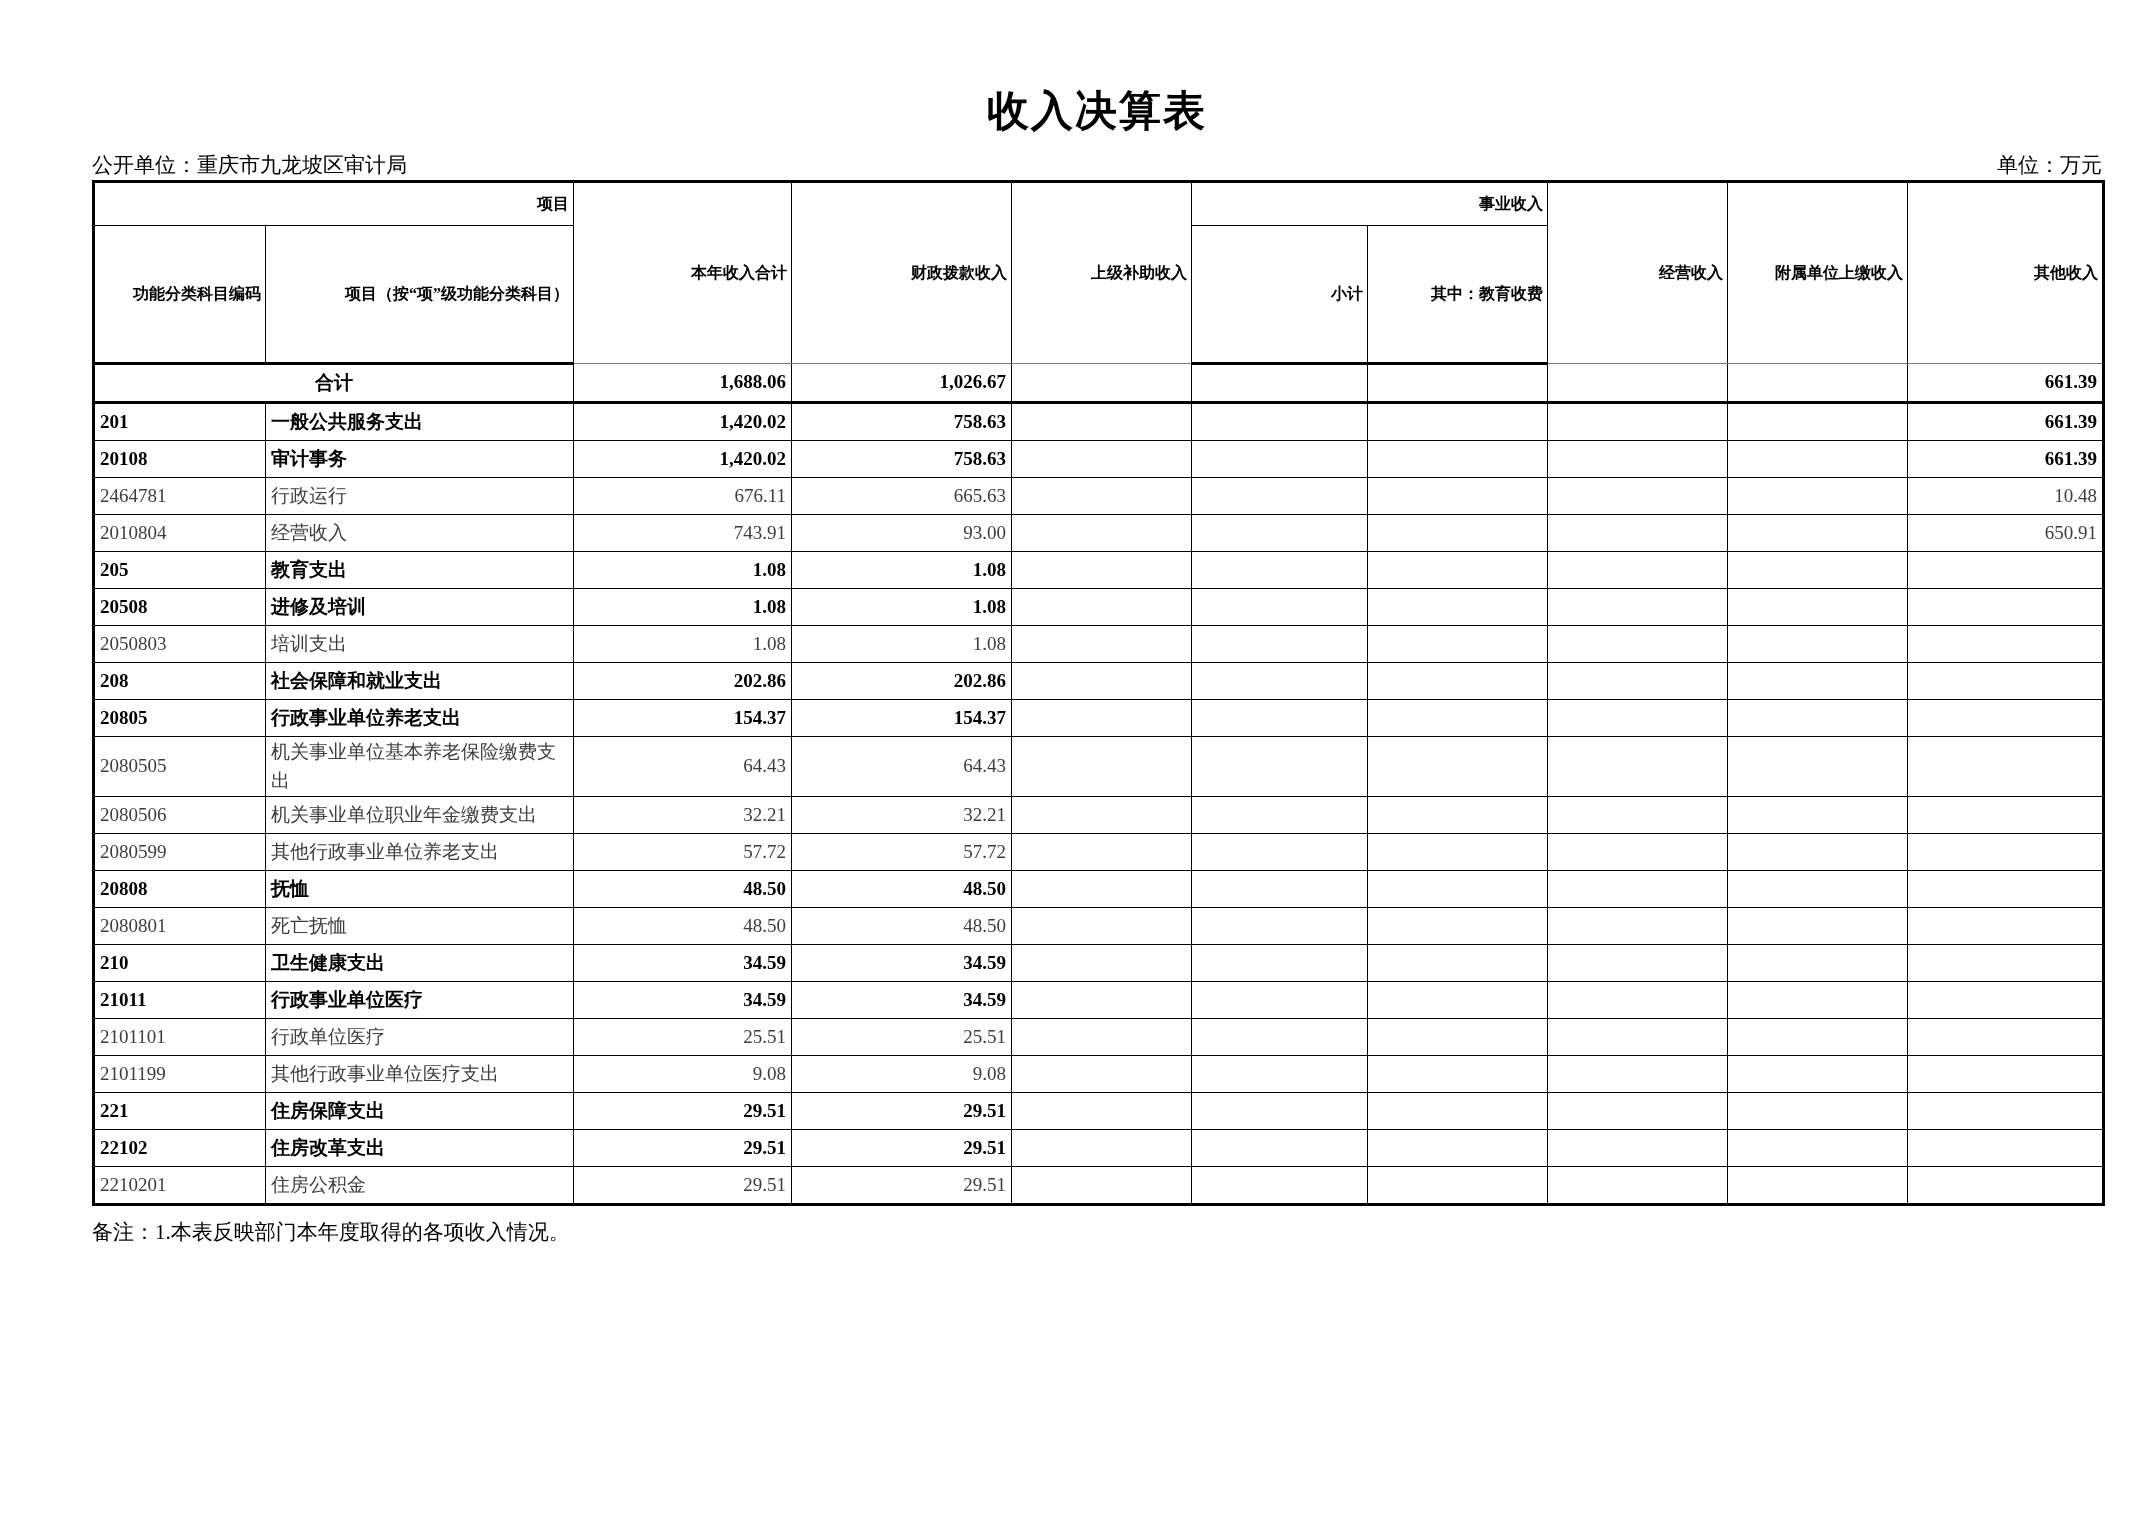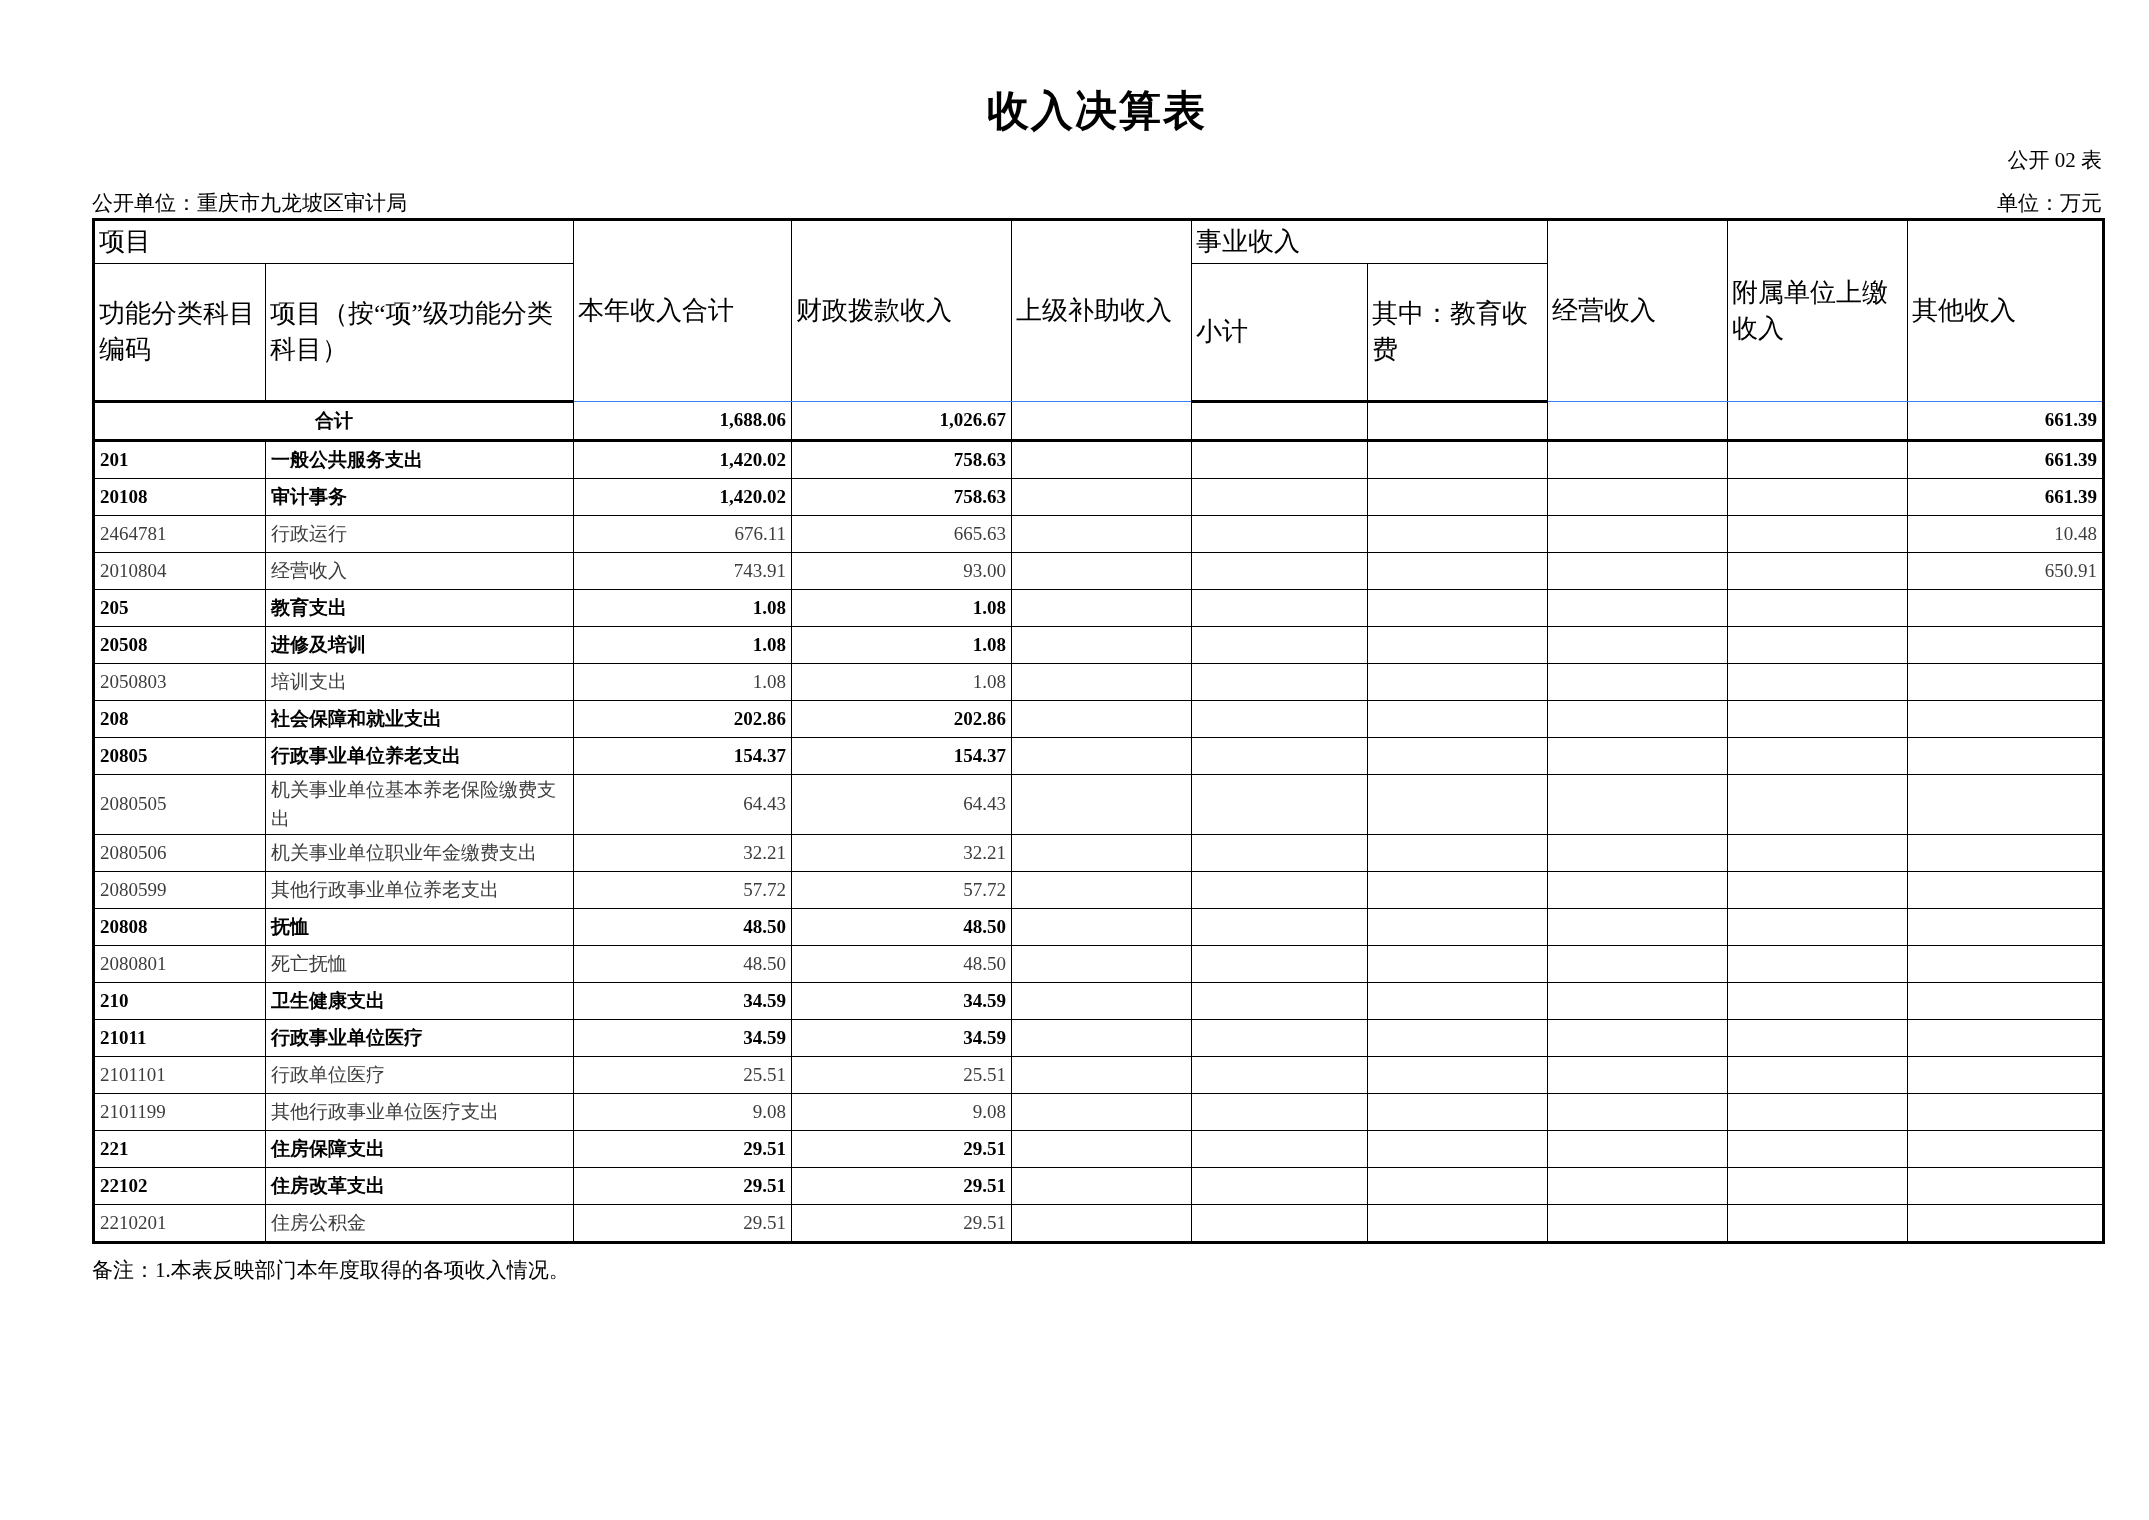--- a/index.html
+++ b/index.html
@@ -48,23 +48,23 @@
     border-collapse: collapse;
     table-layout: fixed;
     width: 2010px;
     border: 3px solid #000;
   }
   table.income th, table.income td {
     border: 1px solid #000;
     overflow: hidden;
   }
   thead th {
-    font-weight: normal;
-    font-size: 26px;
-    text-align: left;
+    font-weight: bold;
+    font-size: 16px;
+    text-align: right;
     vertical-align: middle;
     padding: 2px 4px;
     line-height: 1.4;
   }
   th.h-group {
     height: 38px;
     border-bottom: 3px solid #000;
   }
   tr.h-row2 th {
     height: 132px;
@@ -105,21 +105,20 @@
   }
 </style>
 </head>
 <body>
 
 <div class="page">
   <div class="content">
 
     <h1 class="title">收入决算表</h1>
 
-    <div class="table-no">公开 02 表</div>
 
     <div class="meta-row">
       <span>公开单位：重庆市九龙坡区审计局</span>
       <span>单位：万元</span>
     </div>
 
     <table class="income">
       <colgroup>
         <col style="width:172px">
         <col style="width:308px">

